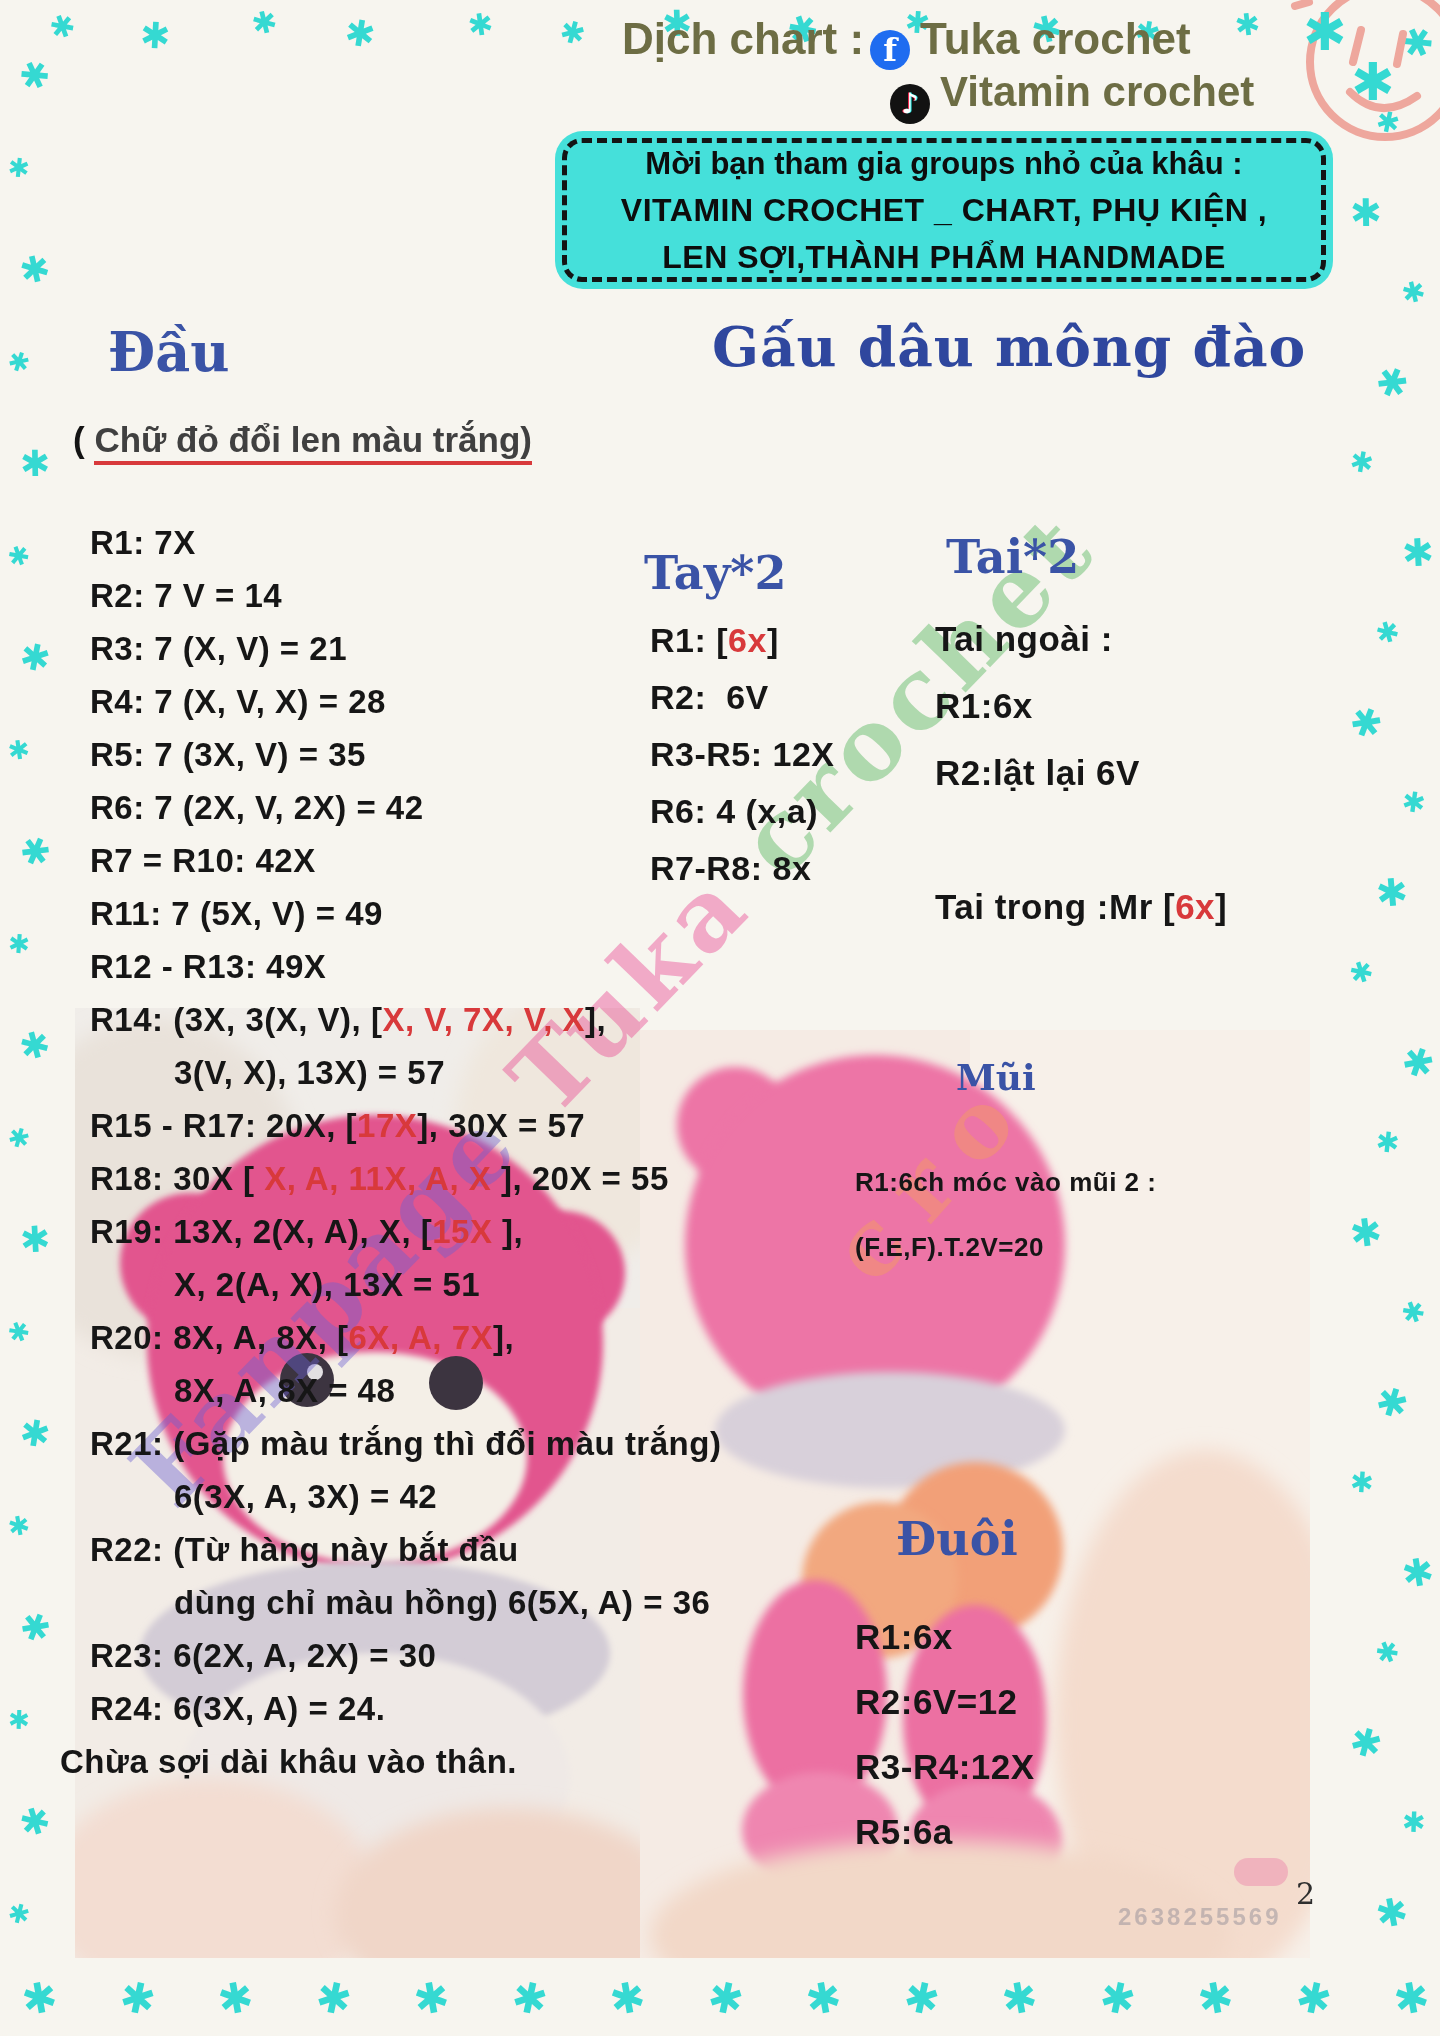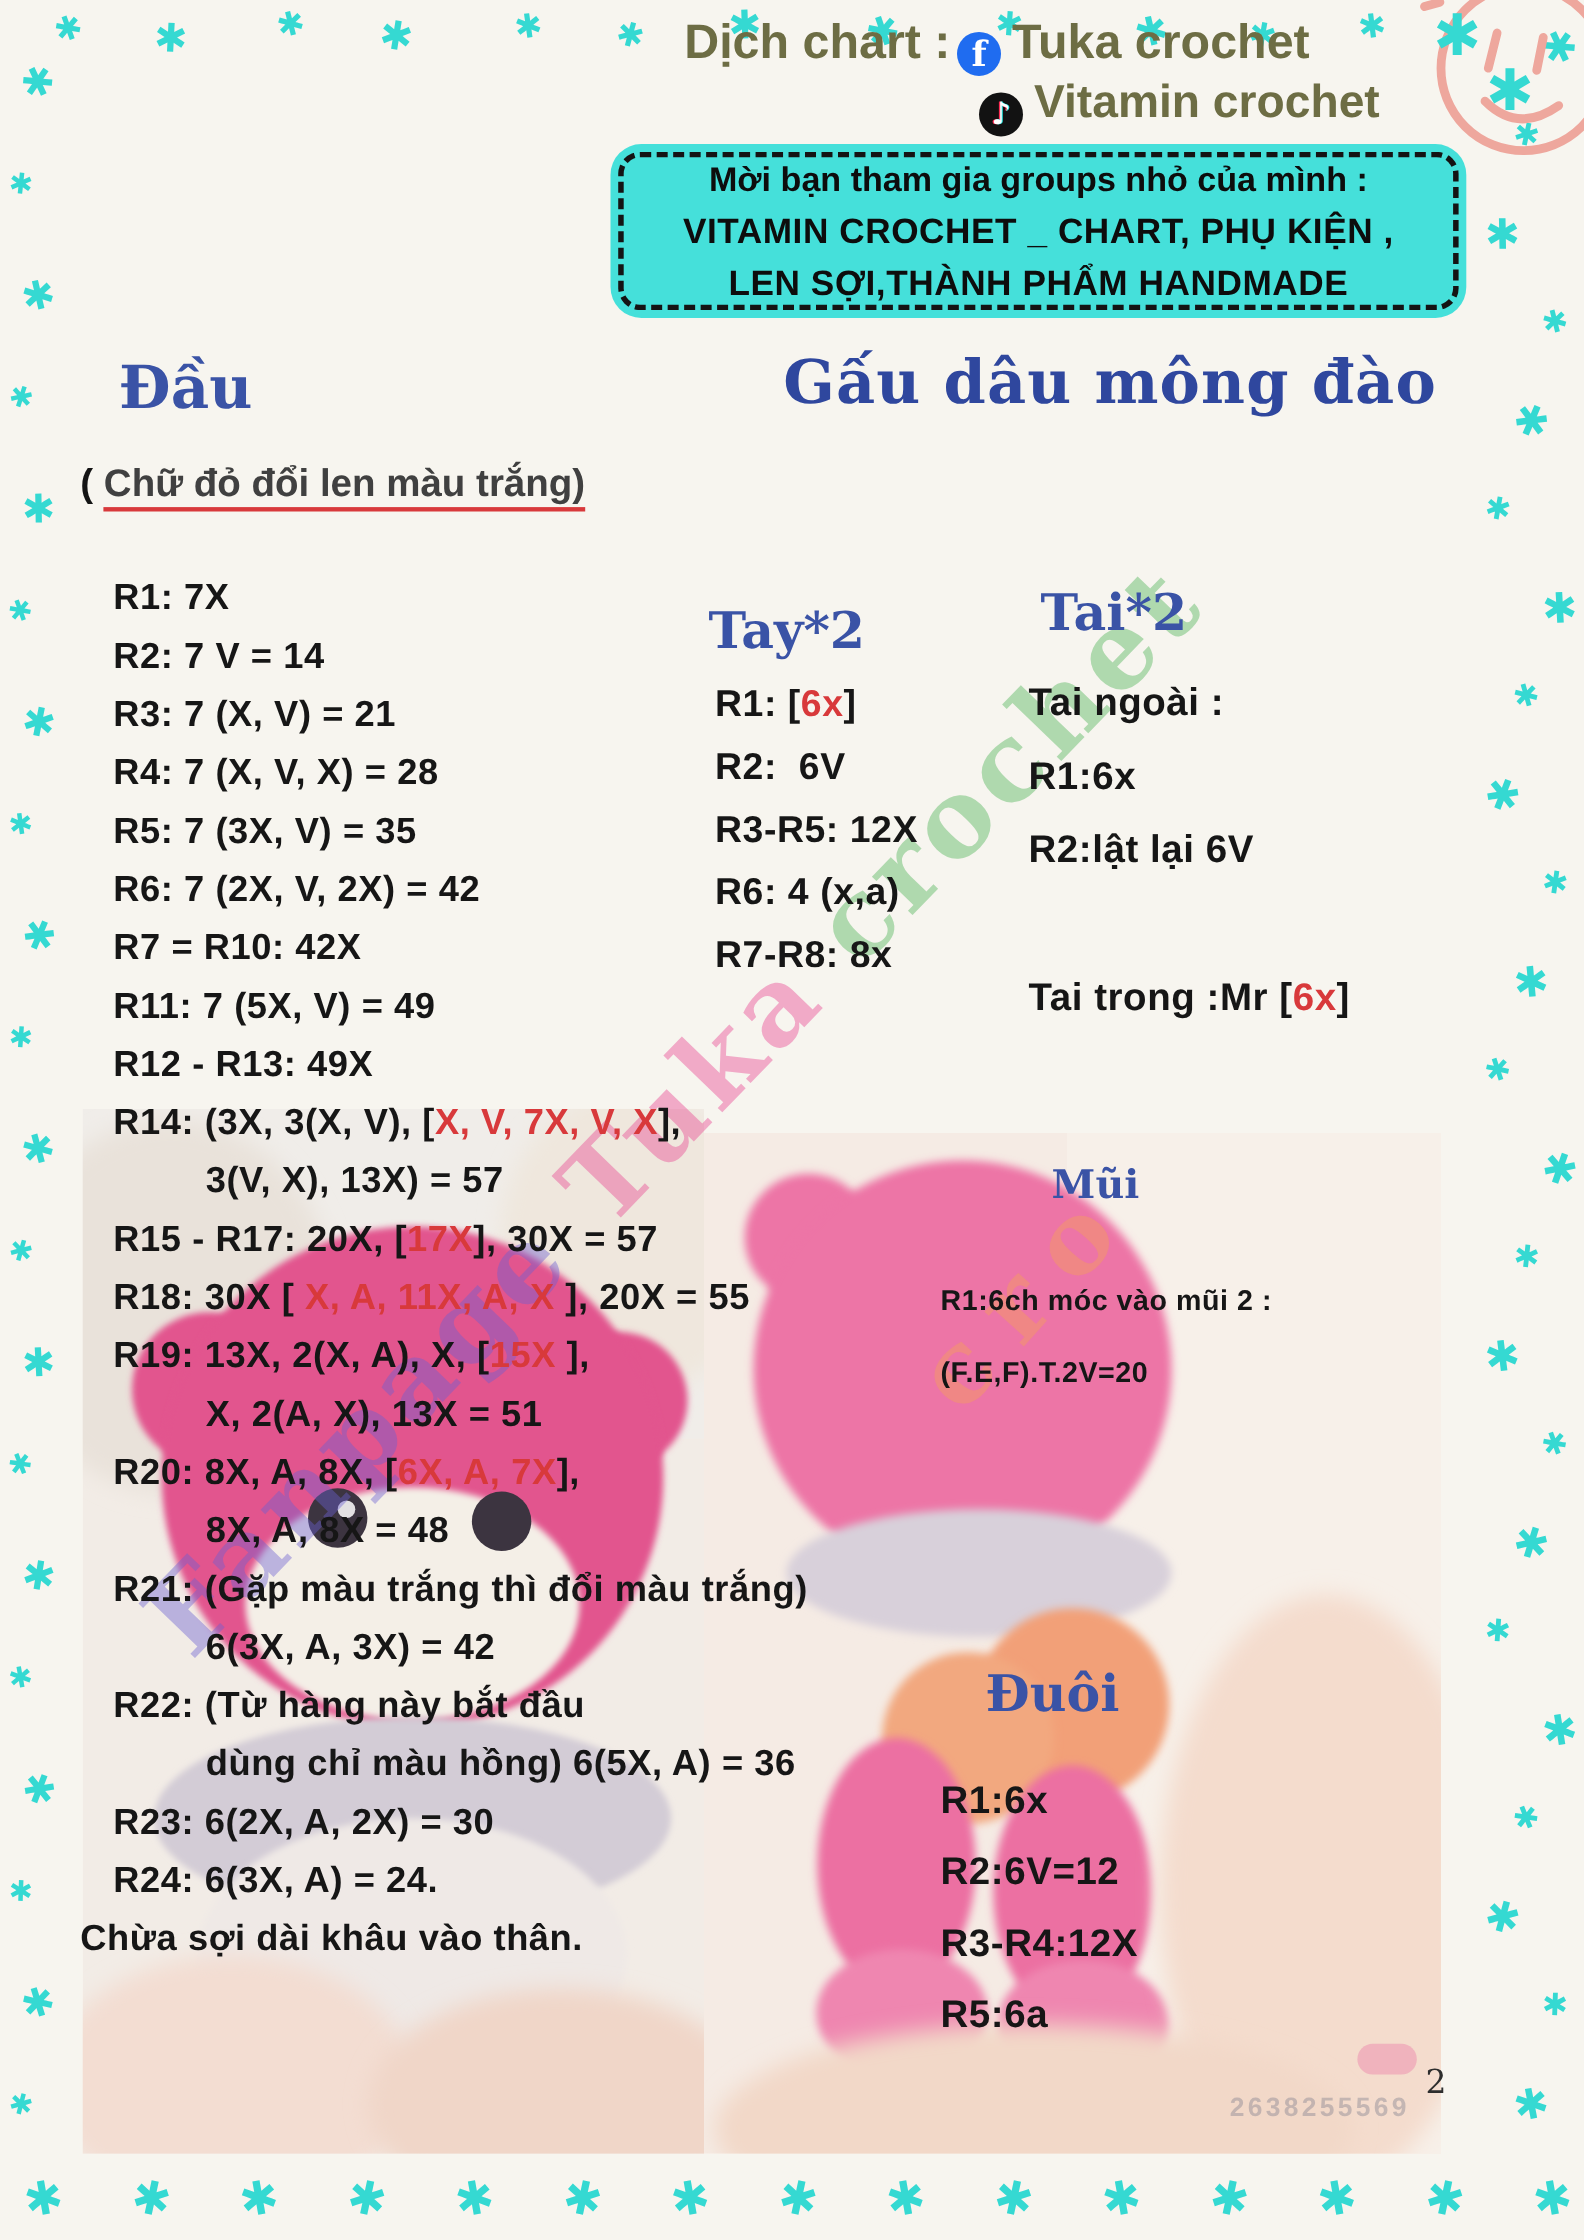--- a/index.html
+++ b/index.html
@@ -41,21 +41,21 @@
   #t-mui{left:956px;top:1056px;font-size:36px;}
   #t-duoi{left:896px;top:1512px;font-size:46px;}
   
   #rednote{position:absolute;left:73px;top:420px;z-index:3;font-size:35px;font-weight:bold;white-space:pre;}
   #rednote .paren{color:#141414;}
   #rednote .redu{color:#404040;border-bottom:4px solid #d8393b;padding-bottom:2px;}
   
   .col{position:absolute;z-index:3;color:#161616;font-weight:bold;white-space:pre;letter-spacing:.5px;}
   .col .line{white-space:pre;}
   .red{color:#d8393b;}
-  #col-head{left:103px;top:516px;font-size:33px;line-height:53px;width:700px;}
+  #col-head{left:90px;top:516px;font-size:33px;line-height:53px;width:700px;}
   #col-head .indent{padding-left:84px;}
   #col-head .outdent{margin-left:-30px;}
   #col-arm{left:650px;top:612px;font-size:34px;line-height:57px;}
   #col-ear{left:935px;top:605px;font-size:35px;line-height:67px;}
   #col-nose{left:855px;top:1150px;font-size:26px;line-height:65px;}
   #col-nose .indent{padding-left:74px;}
   #col-tail{left:855px;top:1604px;font-size:35px;line-height:65px;}
   
   .photo{position:absolute;z-index:1;overflow:hidden;}
   #photo-left{left:75px;top:1008px;width:565px;height:950px;}
@@ -166,21 +166,21 @@
     <path d="M96 30 L88 62"></path>
     <path d="M138 34 L132 64"></path>
     <path d="M85 92 Q115 122 152 96"></path>
     <path d="M30 6 L44 2"></path>
   </g>
   <text x="38" y="50" font-size="52" fill="#35d9d2" font-family="DejaVu Sans">✱</text>
   <text x="86" y="100" font-size="52" fill="#35d9d2" font-family="DejaVu Sans">✱</text>
 </svg>
 
 <div id="promo">
-  <div class="p1">Mời bạn tham gia groups nhỏ của mình :</div>
+  <div class="p1">Mời bạn tham gia groups nhỏ của khâu :</div>
   <div class="p2">VITAMIN CROCHET _ CHART, PHỤ KIỆN ,</div>
   <div class="p3">LEN SỢI,THÀNH PHẨM HANDMADE</div>
 </div>
 
 <div class="stitle" id="t-dau">Đầu</div>
 <div class="stitle" id="page-title">Gấu dâu mông đào</div>
 <div class="stitle" id="t-tay">Tay*2</div>
 <div class="stitle" id="t-tai">Tai*2</div>
 <div class="stitle" id="t-mui">Mũi</div>
 <div class="stitle" id="t-duoi">Đuôi</div>

